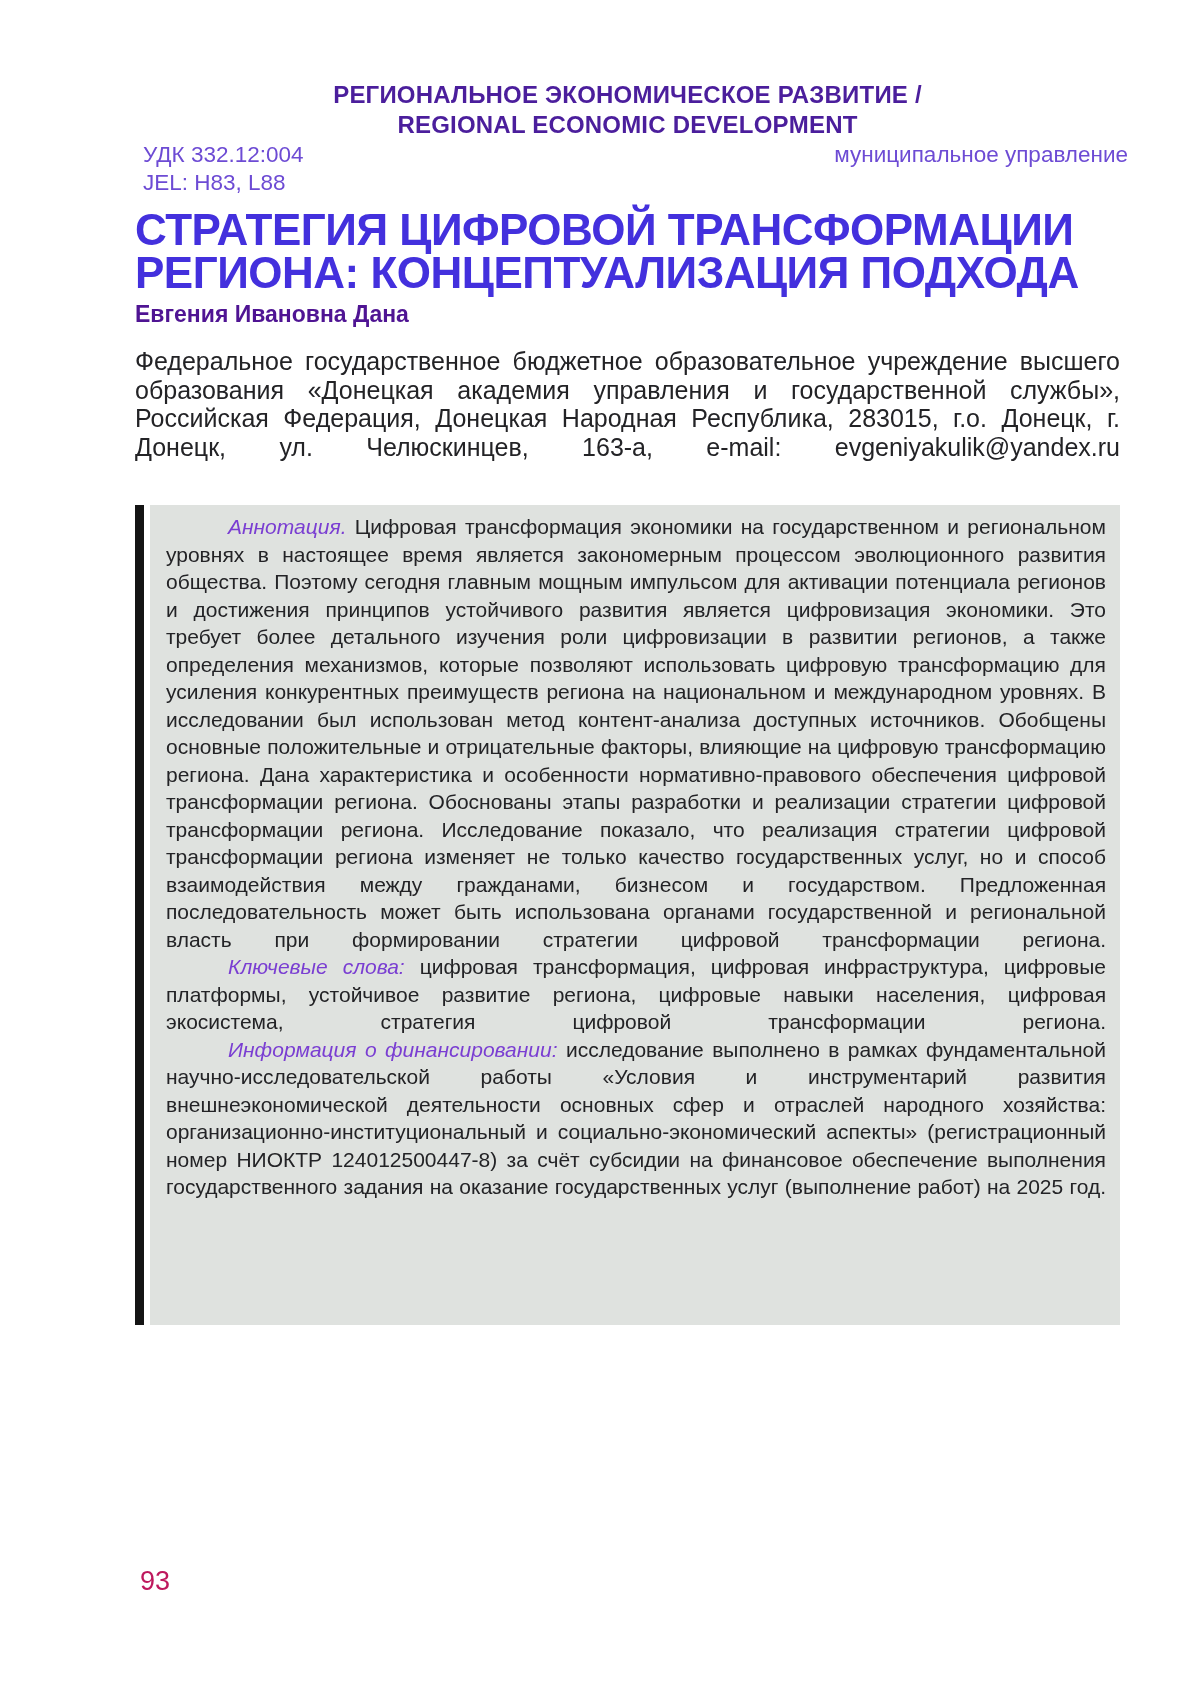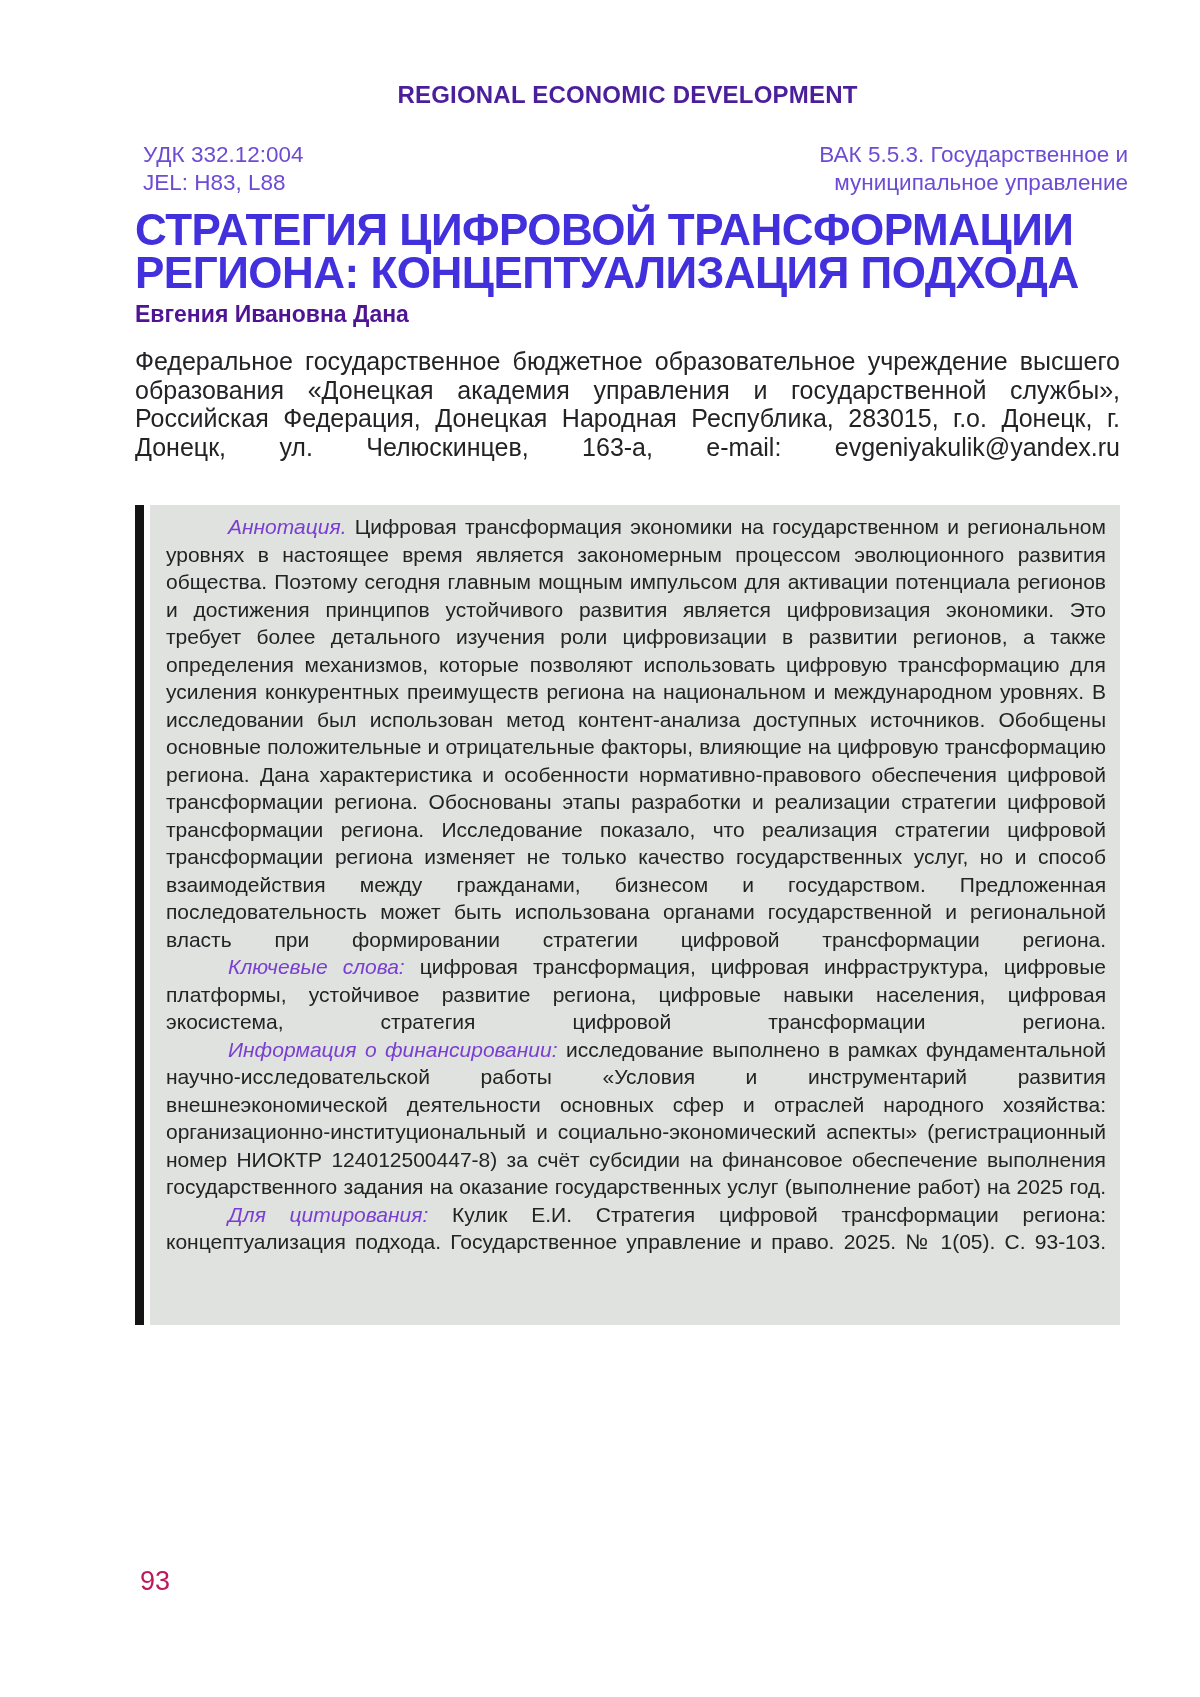--- a/index.html
+++ b/index.html
@@ -89,48 +89,47 @@
     position:absolute;left:140px;top:1566px;
     font-size:27px;line-height:30px;color:#be185d;
   }
 </style>
 </head>
 <body>
 
 <div class="content">
 
   <div class="section-header">
+    <div>РЕГИОНАЛЬНОЕ ЭКОНОМИЧЕСКОЕ РАЗВИТИЕ /</div>
     <div>REGIONAL ECONOMIC DEVELOPMENT</div>
   </div>
 
   <div class="meta">
     <div class="left">
       <div>УДК 332.12:004</div>
       <div>JEL: H83, L88</div>
     </div>
     <div class="right">
-      <div>ВАК 5.5.3. Государственное и</div>
       <div>муниципальное управление</div>
     </div>
   </div>
 
   <h1 class="article-title">
     <div>СТРАТЕГИЯ ЦИФРОВОЙ ТРАНСФОРМАЦИИ</div>
     <div>РЕГИОНА: КОНЦЕПТУАЛИЗАЦИЯ ПОДХОДА</div>
   </h1>
 
   <div class="author">Евгения Ивановна Дана</div>
 
   <p class="affiliation">Федеральное государственное бюджетное образовательное учреждение высшего образования «Донецкая академия управления и государственной службы», Российская Федерация, Донецкая Народная Республика, 283015, г.о. Донецк, г. Донецк, ул. Челюскинцев, 163-а, e-mail: evgeniyakulik@yandex.ru</p>
 
   <div class="abstract-wrap">
     <div class="abstract-bar"></div>
     <div class="abstract-box">
       <p><span class="lbl">Аннотация.</span> <span>Цифровая трансформация экономики на государственном и региональном уровнях в настоящее время является закономерным процессом эволюционного развития общества. Поэтому сегодня главным мощным импульсом для активации потенциала регионов и достижения принципов устойчивого развития является цифровизация экономики. Это требует более детального изучения роли цифровизации в развитии регионов, а также определения механизмов, которые позволяют использовать цифровую трансформацию для усиления конкурентных преимуществ региона на национальном и международном уровнях. В исследовании был использован метод контент-анализа доступных источников. Обобщены основные положительные и отрицательные факторы, влияющие на цифровую трансформацию региона. Дана характеристика и особенности нормативно-правового обеспечения цифровой трансформации региона. Обоснованы этапы разработки и реализации стратегии цифровой трансформации региона. Исследование показало, что реализация стратегии цифровой трансформации региона изменяет не только качество государственных услуг, но и способ взаимодействия между гражданами, бизнесом и государством. Предложенная последовательность может быть использована органами государственной и региональной власть при формировании стратегии цифровой трансформации региона.</span></p>
       <p><span class="lbl">Ключевые слова:</span> <span>цифровая трансформация, цифровая инфраструктура, цифровые платформы, устойчивое развитие региона, цифровые навыки населения, цифровая экосистема, стратегия цифровой трансформации региона.</span></p>
       <p><span class="lbl">Информация о финансировании:</span> <span>исследование выполнено в рамках фундаментальной научно-исследовательской работы «Условия и инструментарий развития внешнеэкономической деятельности основных сфер и отраслей народного хозяйства: организационно-институциональный и социально-экономический аспекты» (регистрационный номер НИОКТР 124012500447-8) за счёт субсидии на финансовое обеспечение выполнения государственного задания на оказание государственных услуг (выполнение работ) на 2025 год.</span></p>
-      <p><span class="lbl">Для цитирования:</span> <span>Кулик Е.И. Стратегия цифровой трансформации региона: концептуализация подхода. Государственное управление и право. 2025. № 1(05). С. 93-103.</span></p>
     </div>
   </div>
 
 </div>
 
 <div class="page-number">93</div>
 
 </body></html>

